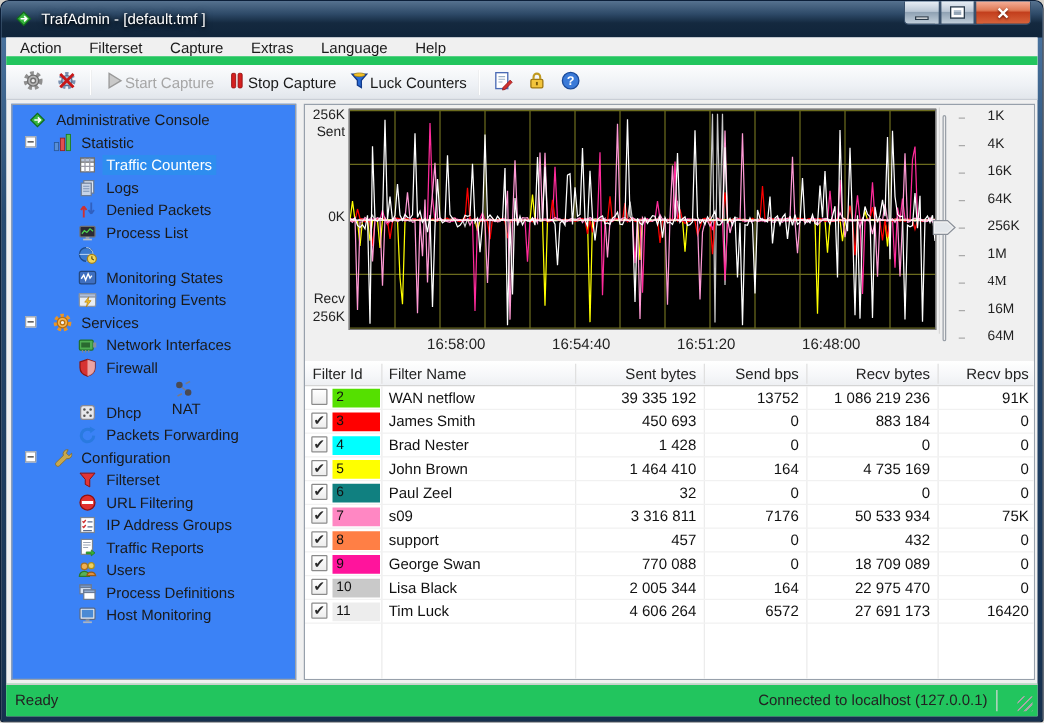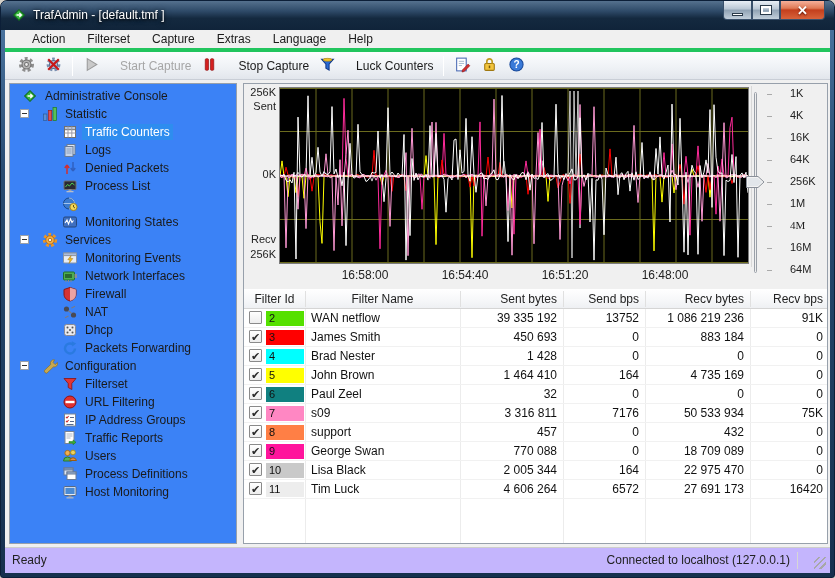--- a/index.html
+++ b/index.html
@@ -22,26 +22,26 @@
   .winbtn.min{width:29px;border-radius:0 0 0 4px;}
   .winbtn.max{width:28px;}
   .winbtn.close{width:45px;border-radius:0 0 4px 0;
     background:linear-gradient(180deg,#f5b09a 0%,#df7a56 40%,#c33f1d 50%,#d8633b 100%);}
   .glyph-min{width:11px;height:3px;background:#fff;border:1px solid #2a3a4a;margin-top:8px;}
   .glyph-max{width:10px;height:8px;border:2px solid #fff;outline:1px solid #2a3a4a;background:transparent;}
   .glyph-close{color:#fff;font-weight:bold;font-size:13px;text-shadow:0 1px 2px #5a1000;}
   
   .client{position:absolute;left:4px;right:4px;top:29px;bottom:4px;background:#f0f0f0;}
   .menubar{position:absolute;left:0;right:0;top:0;height:22px;background:#f0f0f0;
-    border-bottom:4px solid #22c55e;display:flex;align-items:center;padding-left:16px;}
+    border-bottom:7px solid #22c55e;display:flex;align-items:center;}
   .menu-item{padding:3px 11px;cursor:default;}
   .toolbar{position:absolute;left:0;right:0;top:22px;height:28px;
     background:linear-gradient(180deg,#fcfdfe 0%,#eef1f5 60%,#e2e6ec 100%);
     border-bottom:1px solid #c9ced6;display:flex;align-items:center;padding-left:8px;}
-  .tbtn{display:flex;align-items:center;gap:20px;padding:2px 5px;border-radius:2px;height:24px;}
+  .tbtn{display:flex;align-items:center;gap:0;padding:2px 5px;border-radius:2px;height:24px;}
   .tbtn svg{width:17px;height:17px;}
   .tbtn .tlabel2{font-size:12px;color:#1a1a1a;}
   .tbtn.disabled .tlabel2{color:#a6a6a6;}
   .tsep{width:1px;height:20px;background:#c2c2c2;border-right:1px solid #fff;margin:0 5px;}
   
   .main{position:absolute;left:0;right:0;top:50px;bottom:26px;}
   .tree-panel{position:absolute;left:4px;top:3px;width:228px;bottom:3px;background:#3b82f6;
     border:1px solid #97a0ab;overflow:hidden;padding-top:3px;}
   .splitter{position:absolute;left:232px;top:0;width:6px;bottom:0;}
   .tree-item{height:18px;display:flex;align-items:center;position:relative;white-space:nowrap;cursor:default;}
@@ -66,36 +66,36 @@
   .slider-thumb{position:absolute;left:502px;width:19px;height:12px;}
   .scale-tick{position:absolute;left:523px;width:5px;height:1px;background:#aaa;}
   .scale-label{position:absolute;left:546px;font-size:11px;color:#222;}
   .chart-divider{position:absolute;left:507px;top:2px;bottom:22px;width:0px;border-left:1px solid #d8d8d8;}
   
   .table-section{position:absolute;left:0;right:0;top:205px;bottom:0;background:#fff;overflow:hidden;}
   .thead{position:absolute;left:0;right:0;top:0;height:20px;
     background:linear-gradient(180deg,#ffffff 0%,#f6f7f9 60%,#eef0f3 100%);
     border-bottom:1px solid #d5d5d5;}
   .th{position:absolute;top:0;height:20px;line-height:20px;font-size:12px;color:#222;
-    padding:0 6px;overflow:hidden;text-align:center;}
+    padding:0 6px;overflow:hidden;}
   .th.r{text-align:right;}
   .th-sep{position:absolute;top:2px;height:16px;width:1px;background:#e0e0e0;}
   .tbody{position:absolute;left:0;right:0;top:20px;bottom:0;}
   .colline{position:absolute;top:0;bottom:0;width:1px;background:#ececec;}
   .trow{position:absolute;left:0;right:0;height:19px;border-bottom:1px solid #f1f1f1;}
   .cell{position:absolute;top:0;height:18px;line-height:18px;font-size:12px;color:#111;
     padding:0 6px;overflow:hidden;white-space:nowrap;}
   .cell.r{text-align:right;}
   .cbx{position:absolute;left:5px;top:2px;width:13px;height:13px;border:1px solid #8a8a8a;
     background:linear-gradient(180deg,#fff,#ededed);border-radius:1px;
     font-size:11px;line-height:12px;text-align:center;color:#2a2a2a;}
   .swatch{position:absolute;left:22px;top:2px;width:38px;height:15px;font-size:11px;
     line-height:15px;padding-left:3px;color:#111;}
   
-  .statusbar{position:absolute;left:0;right:0;bottom:0;height:26px;background:#c4b5fd;
+  .statusbar{position:absolute;left:0;right:0;bottom:0;height:26px;background:#22c55e;
     border-top:1px solid #cdcdcd;margin-top:37px;}
   .status-left{position:absolute;left:7px;top:5px;font-size:12px;color:#222;}
   .status-right{position:absolute;right:40px;top:5px;font-size:12px;color:#222;}
   .status-sep{position:absolute;right:32px;top:4px;bottom:4px;width:1px;background:#d6d6d6;}
   .grip{position:absolute;right:4px;bottom:4px;width:12px;height:12px;
     background:repeating-linear-gradient(135deg,transparent 0 3px,#a8a8a8 3px 4.5px);}
 </style>
 </head>
 <body>
 
@@ -261,40 +261,40 @@
           </div>
           <div class="tree-item" style="padding-left: 52px;">
             <span class="ticon">
               <svg xmlns="http://www.w3.org/2000/svg" viewBox="0 0 16 16" width="16" height="16">
                 <rect x="1.5" y="3" width="13" height="10" rx="1.5" fill="#3f6fc0" stroke="#24477e"></rect>
                 <path d="M3 9 l2-3 1.5 4 2-5 1.5 3.5 1.5-2" stroke="#fff" stroke-width="1.1" fill="none"></path>
               </svg>
             </span>
             <span class="tree-label">Monitoring States</span>
           </div>
+          <div class="tree-item" style="padding-left: 52px;">
+            <span class="ticon">
+              <svg xmlns="http://www.w3.org/2000/svg" viewBox="0 0 16 16" width="16" height="16">
+                <rect x="1.5" y="3" width="13" height="10" rx="1" fill="#e8edf4" stroke="#8a94a4"></rect>
+                <rect x="1.5" y="3" width="13" height="2.6" fill="#aebedb" stroke="#8a94a4"></rect>
+                <path d="M9 5.5 l-3.2 4.2 h2.2 l-1 3.8 3.8-5 h-2.3 z" fill="#f2c028" stroke="#b07808" stroke-width=".5"></path>
+              </svg>
+            </span>
+            <span class="tree-label">Monitoring Events</span>
+          </div>
           <div class="tree-item" style="padding-left: 32px;">
             <span class="expander"></span>
             <span class="ticon">
               <svg xmlns="http://www.w3.org/2000/svg" viewBox="0 0 16 16" width="16" height="16">
                 <circle cx="8" cy="8" r="5" fill="none" stroke="#e89428" stroke-width="4.2" stroke-dasharray="2.4 1.9"></circle>
                 <circle cx="8" cy="8" r="4.2" fill="#f6b44e" stroke="#b86f10"></circle>
                 <circle cx="8" cy="8" r="1.8" fill="#f0f0f0" stroke="#b86f10"></circle>
               </svg>
             </span>
             <span class="tree-label">Services</span>
-          </div>
-          <div class="tree-item" style="padding-left: 52px;">
-            <span class="ticon">
-              <svg xmlns="http://www.w3.org/2000/svg" viewBox="0 0 16 16" width="16" height="16">
-                <rect x="1.5" y="3" width="13" height="10" rx="1" fill="#e8edf4" stroke="#8a94a4"></rect>
-                <rect x="1.5" y="3" width="13" height="2.6" fill="#aebedb" stroke="#8a94a4"></rect>
-                <path d="M9 5.5 l-3.2 4.2 h2.2 l-1 3.8 3.8-5 h-2.3 z" fill="#f2c028" stroke="#b07808" stroke-width=".5"></path>
-              </svg>
-            </span>
-            <span class="tree-label">Monitoring Events</span>
           </div>
           <div class="tree-item" style="padding-left: 52px;">
             <span class="ticon">
               <svg xmlns="http://www.w3.org/2000/svg" viewBox="0 0 16 16" width="16" height="16">
                 <rect x="1.5" y="4" width="11" height="8" rx="1" fill="#4fae52" stroke="#21702a"></rect>
                 <rect x="3" y="6" width="7" height="4" fill="#2a6a30"></rect>
                 <rect x="12.5" y="6" width="2.5" height="4" fill="#8a8f98"></rect>
                 <path d="M4 12 v2 M6.5 12 v2 M9 12 v2" stroke="#888" stroke-width="1"></path>
               </svg>
             </span>
@@ -302,21 +302,21 @@
           </div>
           <div class="tree-item" style="padding-left: 52px;">
             <span class="ticon">
               <svg xmlns="http://www.w3.org/2000/svg" viewBox="0 0 16 16" width="16" height="16">
                 <path d="M8 1.5 L14 3.5 V8 C14 12 11.4 14 8 15 C4.6 14 2 12 2 8 V3.5 Z" fill="#d63333" stroke="#8a1515"></path>
                 <path d="M8 1.5 L14 3.5 V8 C14 12 11.4 14 8 15 Z" fill="#ffffff" opacity="0.55"></path>
               </svg>
             </span>
             <span class="tree-label">Firewall</span>
           </div>
-          <div class="tree-item" style="padding-left: 52px;">
+          <div class="tree-item" style="padding-left: 52px; flex-direction: column;">
             <span class="ticon">
               <svg xmlns="http://www.w3.org/2000/svg" viewBox="0 0 16 16" width="16" height="16">
                 <circle cx="4.5" cy="5" r="2.6" fill="#4a4a52"></circle>
                 <circle cx="11.5" cy="11" r="2.6" fill="#4a4a52"></circle>
                 <path d="M6.5 6.8 L9.5 9.2 M9.5 4 l3.5-1.8 M3 13.8 l3.5-1.8" stroke="#7a7a84" stroke-width="1.2" fill="none"></path>
               </svg>
             </span>
             <span class="tree-label">NAT</span>
           </div>
           <div class="tree-item" style="padding-left: 52px;">

